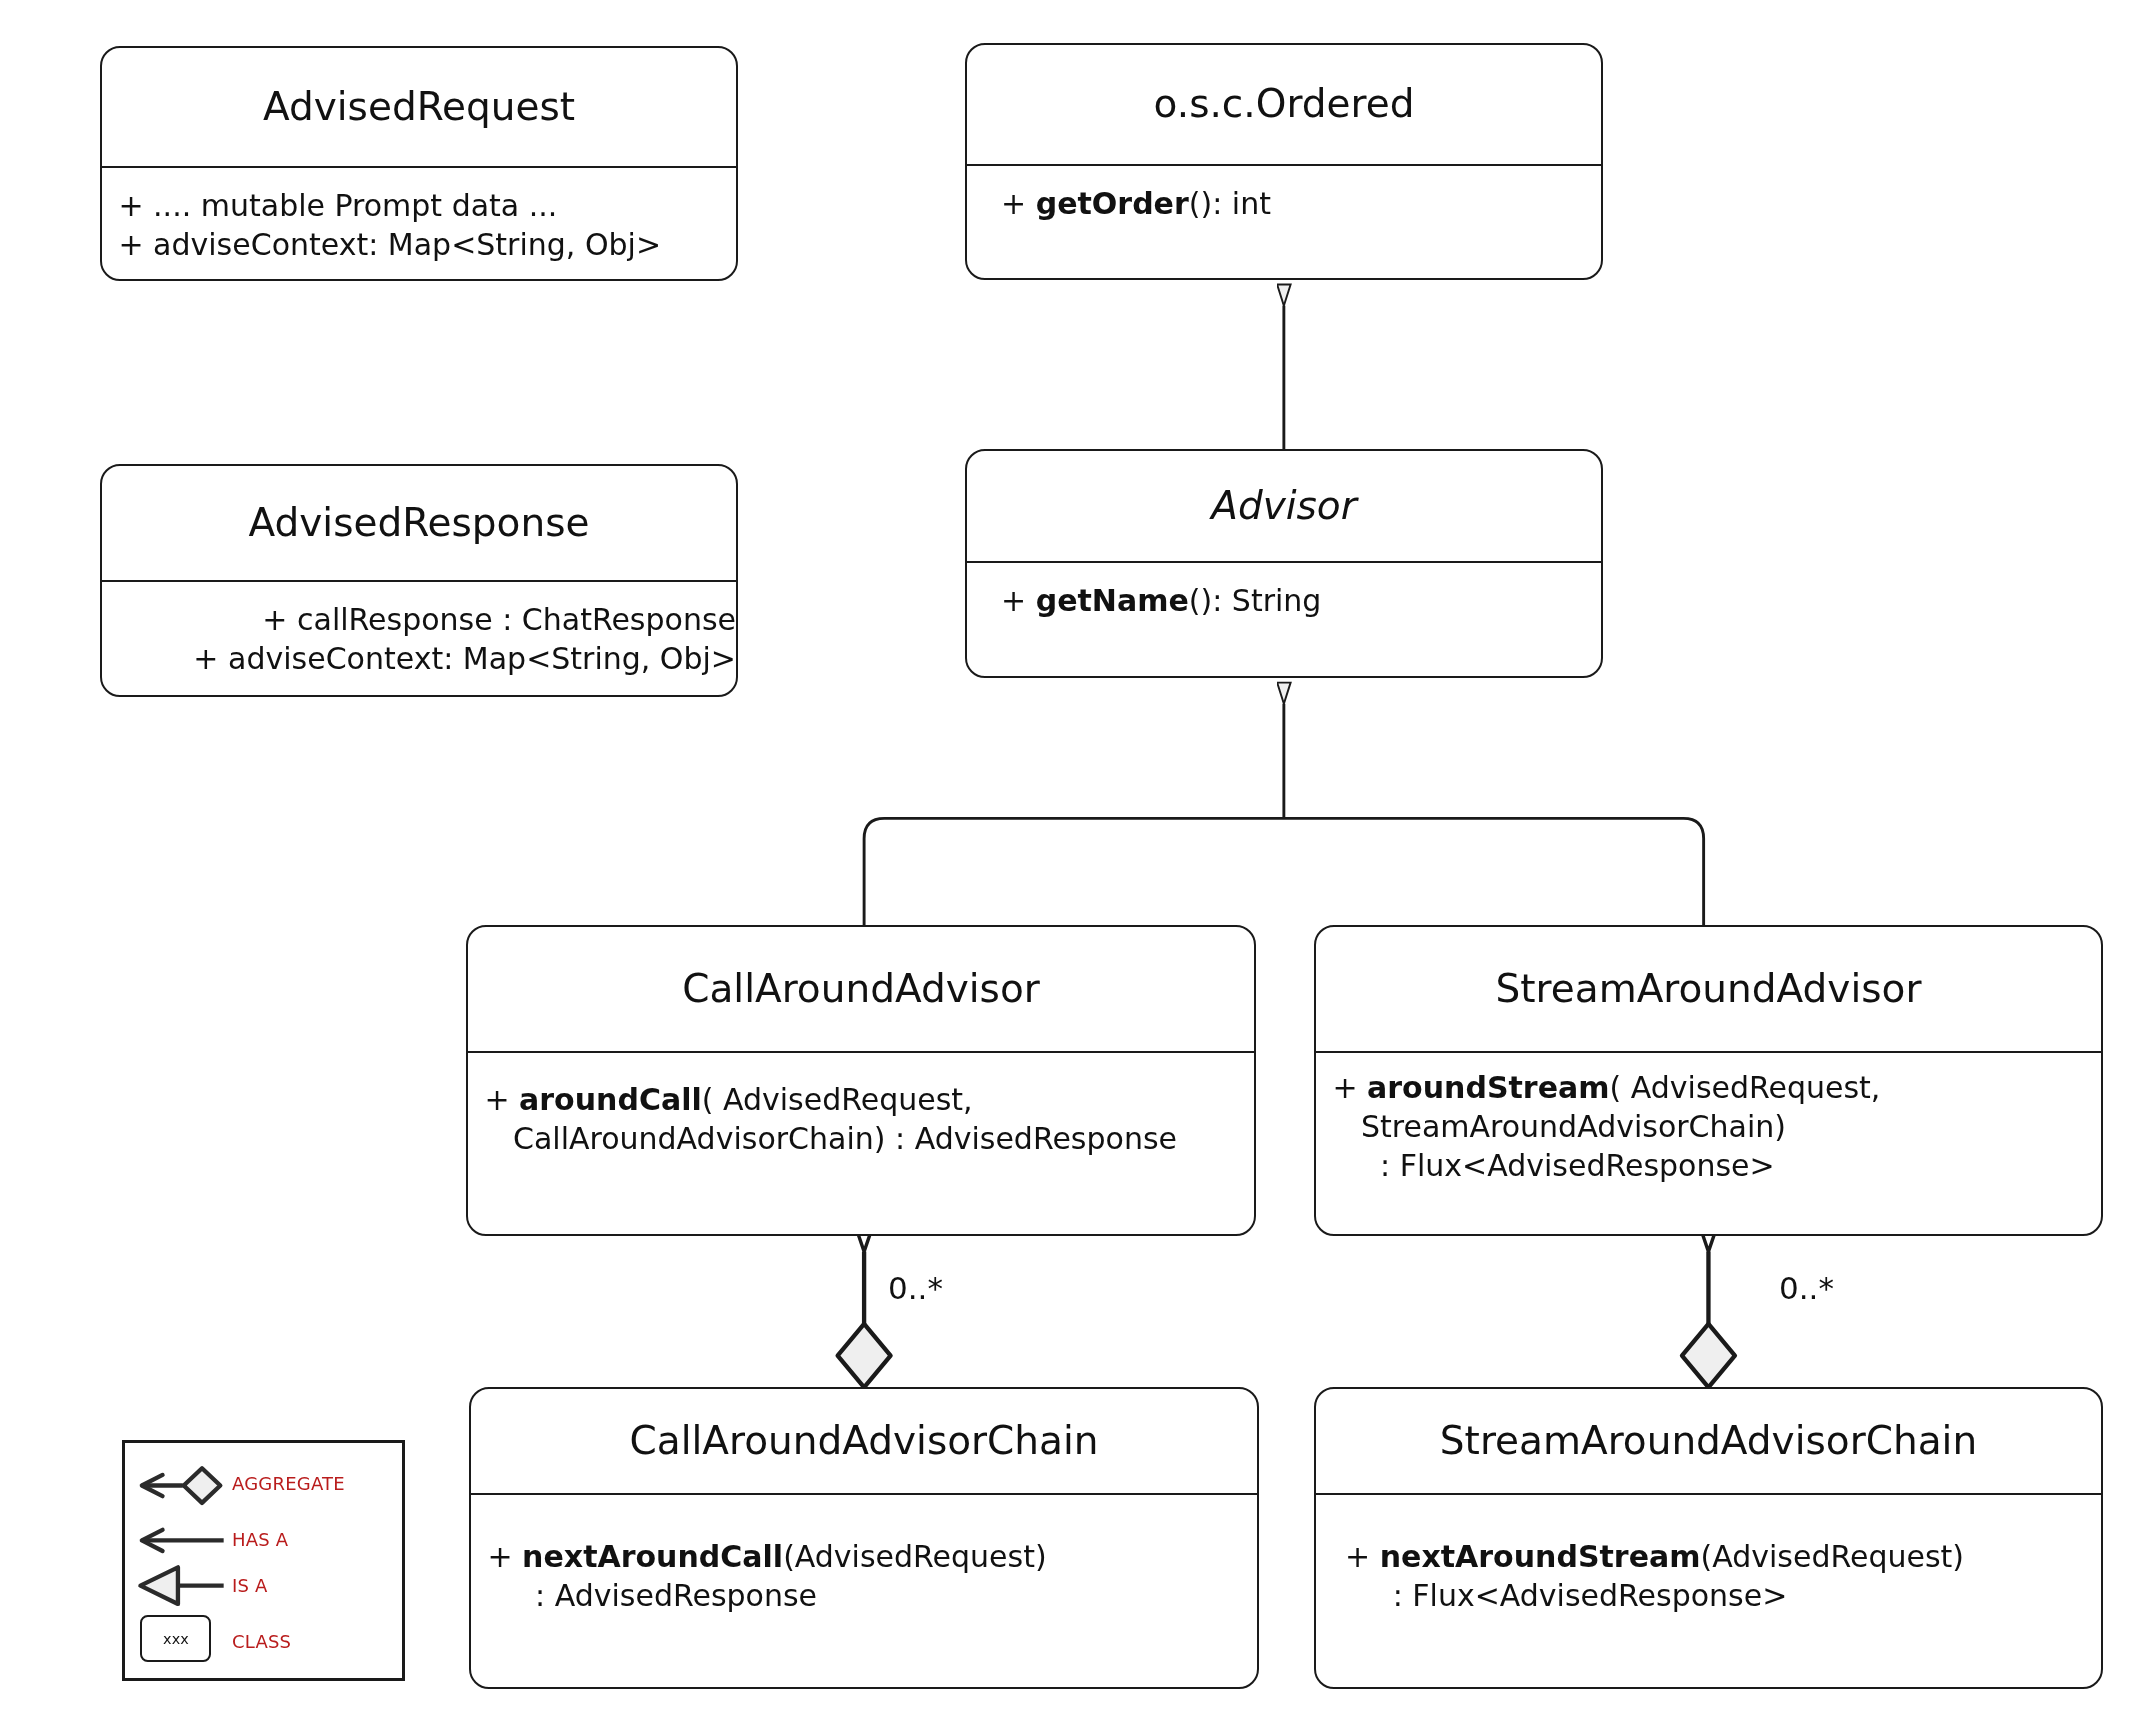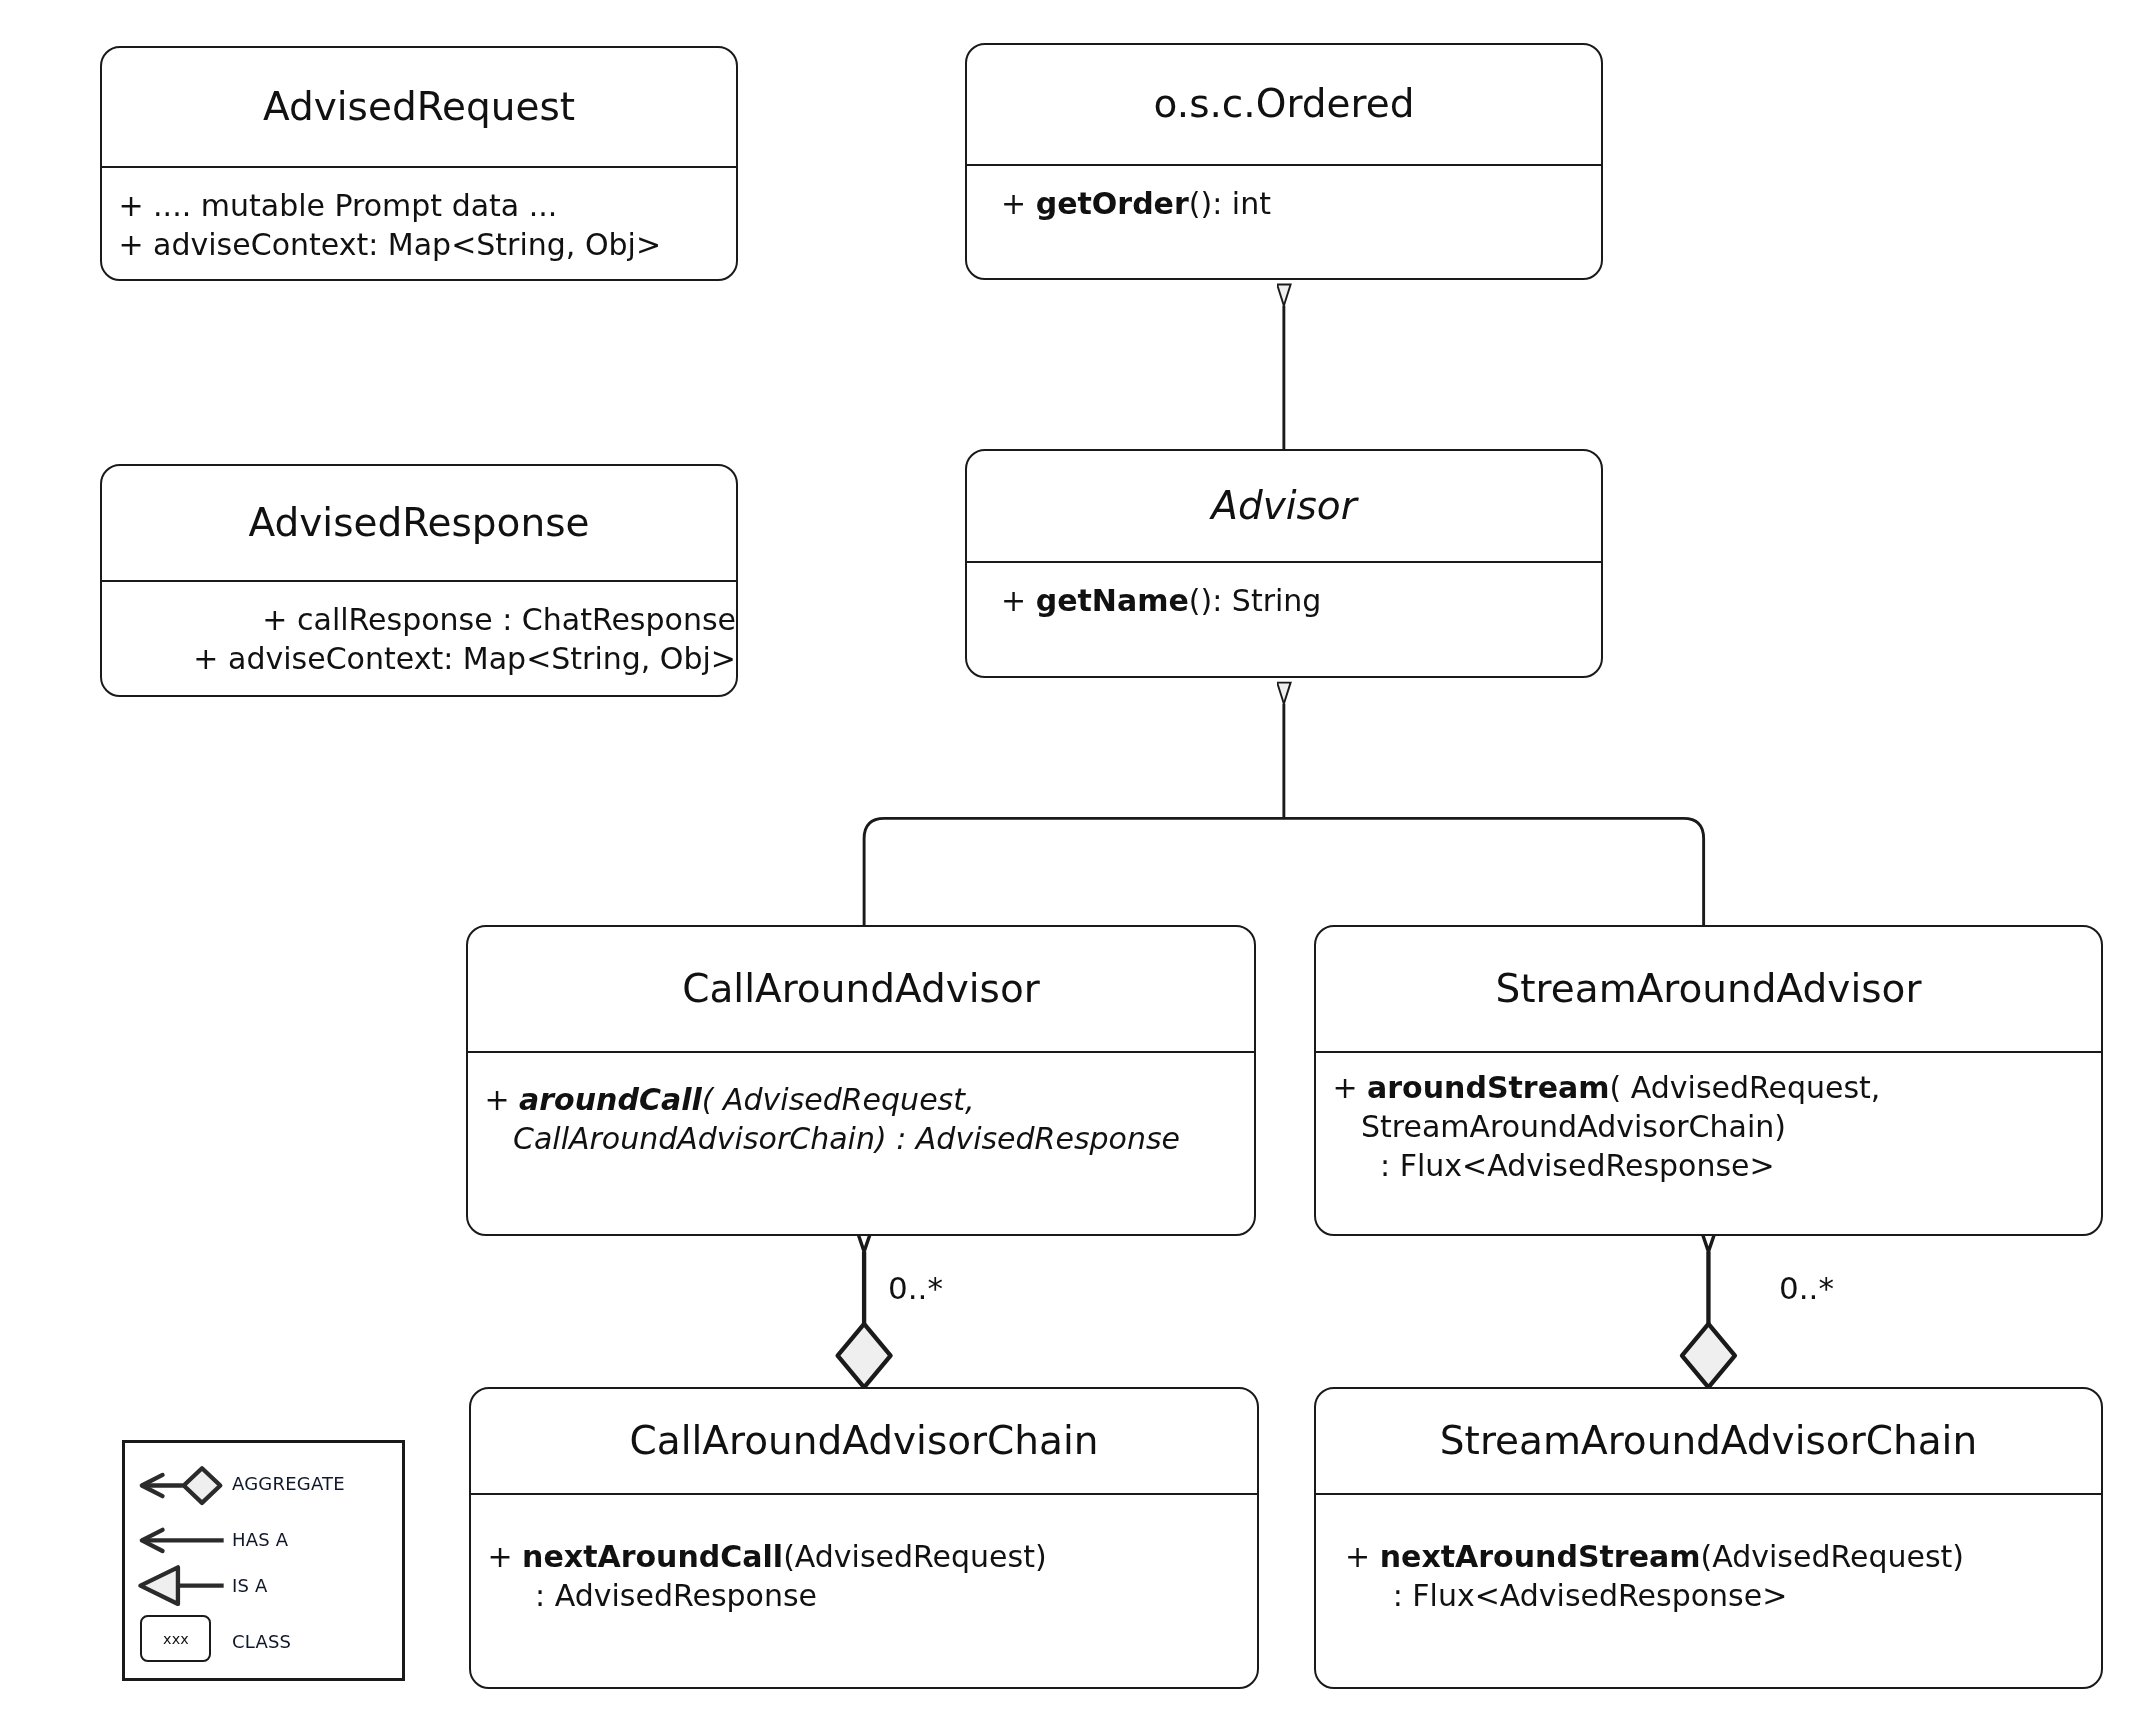--- a/index.html
+++ b/index.html
@@ -74,21 +74,21 @@
     border: 3.4px solid #1a1a1a;
     background: #ffffff;
   }
   #legend .row {
     position: absolute;
     display: flex;
     align-items: center;
   }
   #legend .lbl {
     font-size: 18px;
-    color: #0f172a;
+    color: #b91c1c;
     white-space: nowrap;
     letter-spacing: 0.2px;
   }
   #legend .classglyph {
     position: absolute;
     box-sizing: border-box;
     border: 2.9px solid #1a1a1a;
     border-radius: 7.7px;
     background: #ffffff;
     display: flex;
@@ -190,21 +190,21 @@
     <div class="body" style="padding-left:34px;">
       <div class="mem"><span>+ </span><b>getName</b><span>(): String</span></div>
     </div>
   </div>
 
   <div class="umlbox" style="left:430px; top:925px; width:790px; height:311px;">
     <div class="hdr" style="height:124px;">
       <span>CallAroundAdvisor</span>
     </div>
     <div class="sep"></div>
-    <div class="body" style="padding-top:26.5px;font-style:italic;">
+    <div class="body" style="padding-top:26.5px;">
       <div class="mem"><span>+ </span><b>aroundCall</b><span>( AdvisedRequest,</span></div>
       <div class="mem"><span></span><b></b><span>   CallAroundAdvisorChain) : AdvisedResponse</span></div>
     </div>
   </div>
 
   <div class="umlbox" style="left:1278px; top:925px; width:789px; height:311px;">
     <div class="hdr" style="height:124px;">
       <span>StreamAroundAdvisor</span>
     </div>
     <div class="sep"></div>

